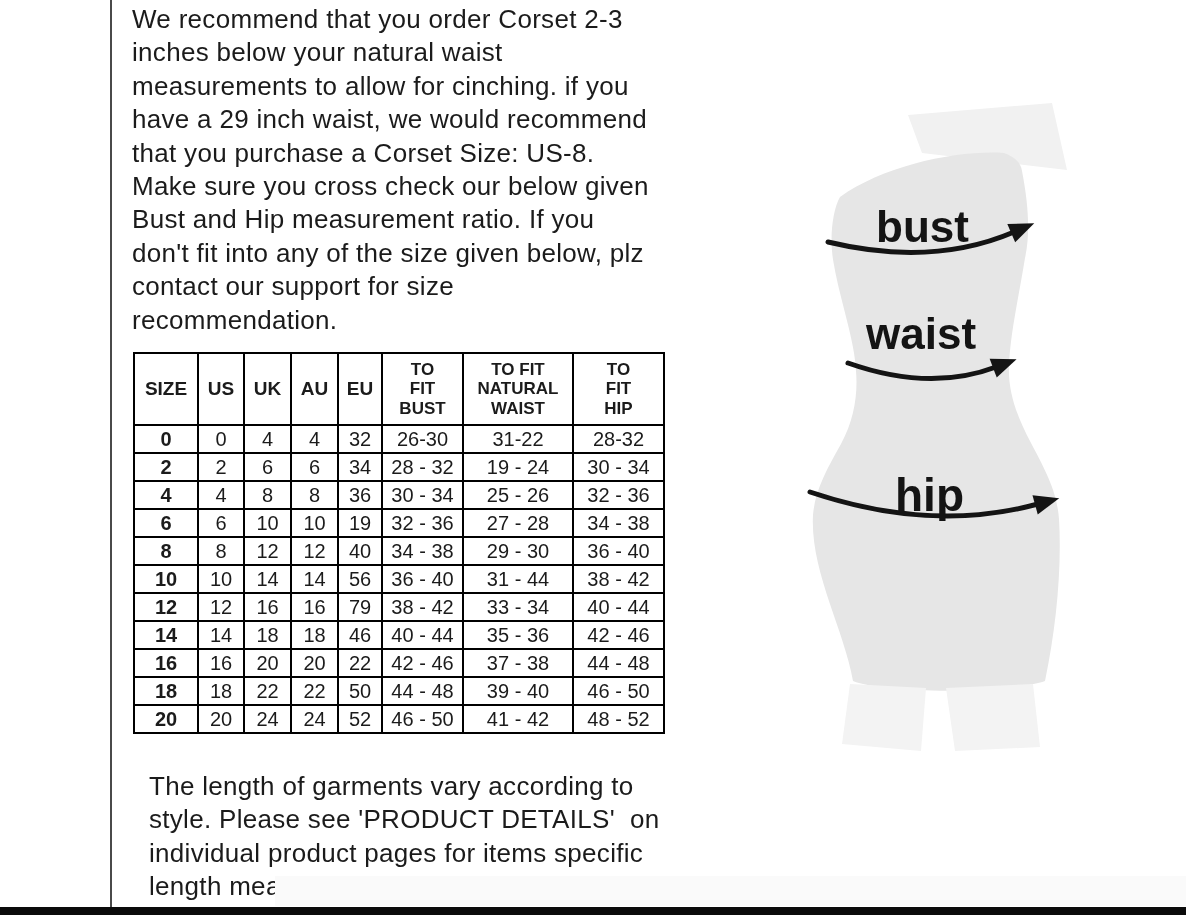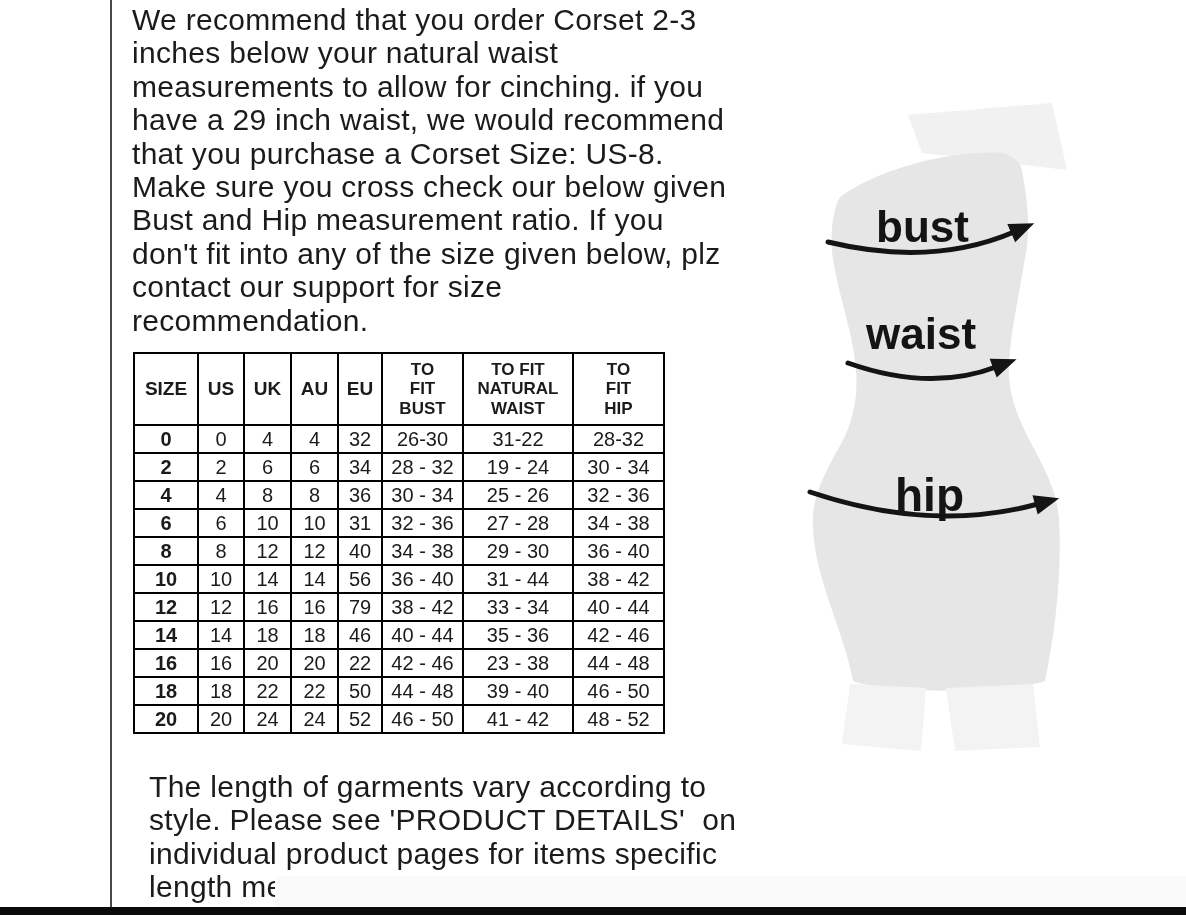--- a/index.html
+++ b/index.html
@@ -8,21 +8,21 @@
   #canvas{
     position:relative;width:1186px;height:915px;overflow:hidden;
     background:var(--page-bg,#fff);color:var(--text,#1b1b1b);
   }
   .v-divider{
     position:absolute;left:110px;top:0;width:2px;height:907px;
     background:var(--divider,#4a4a4a);
   }
   .para{
     position:absolute;margin:0;white-space:pre-wrap;
-    font-size:30px;line-height:33.4px;letter-spacing:.3px;
+    font-size:26px;line-height:33.4px;letter-spacing:.3px;
     color:var(--text,#1b1b1b);
   }
   .intro{left:132px;top:3px;width:600px;}
   .footer{left:149px;top:770px;width:600px;}
 
   table{
     position:absolute;left:133px;top:352px;
     border-collapse:collapse;table-layout:fixed;width:532px;
     color:var(--text,#111);
   }
@@ -129,21 +129,21 @@
           <td>36</td>
           <td>30 - 34</td>
           <td>25 - 26</td>
           <td>32 - 36</td>
         </tr>
         <tr>
           <td class="size-col">6</td>
           <td>6</td>
           <td>10</td>
           <td>10</td>
-          <td>31</td>
+          <td>19</td>
           <td>32 - 36</td>
           <td>27 - 28</td>
           <td>34 - 38</td>
         </tr>
         <tr>
           <td class="size-col">8</td>
           <td>8</td>
           <td>12</td>
           <td>12</td>
           <td>40</td>
@@ -181,21 +181,21 @@
           <td>35 - 36</td>
           <td>42 - 46</td>
         </tr>
         <tr>
           <td class="size-col">16</td>
           <td>16</td>
           <td>20</td>
           <td>20</td>
           <td>22</td>
           <td>42 - 46</td>
-          <td>23 - 38</td>
+          <td>37 - 38</td>
           <td>44 - 48</td>
         </tr>
         <tr>
           <td class="size-col">18</td>
           <td>18</td>
           <td>22</td>
           <td>22</td>
           <td>50</td>
           <td>44 - 48</td>
           <td>39 - 40</td>

